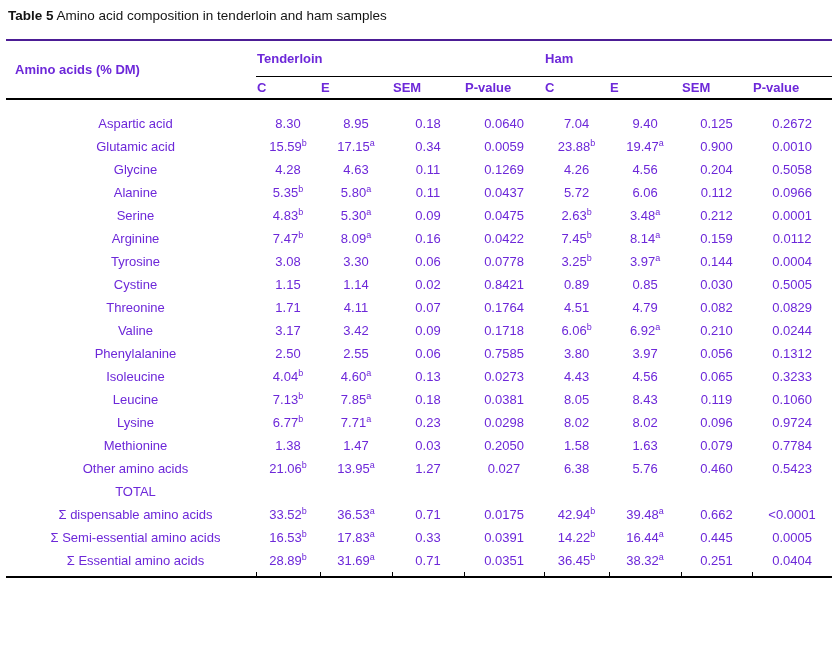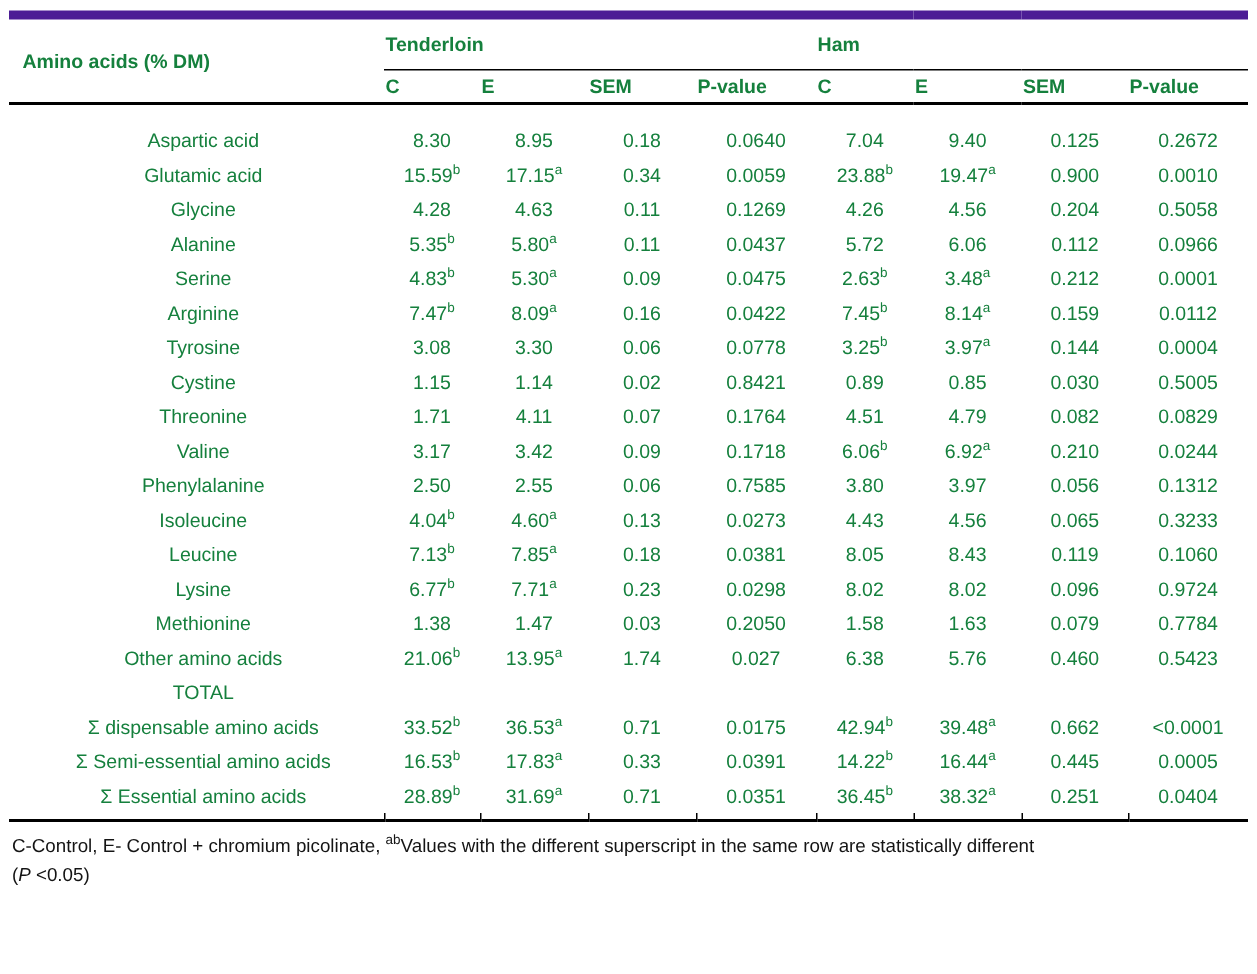--- a/index.html
+++ b/index.html
@@ -24,23 +24,23 @@
     margin-left: 2px;
     margin-bottom: 15px;
     color: #141414;
   }
   .caption .bold { font-weight: 700; }
 
   table.aa-table {
     width: 826px;
     border-collapse: collapse;
     table-layout: fixed;
-    border-top: 6px solid #4c1d95;
+    border-top: 2px solid #4c1d95;
     font-size: 13px;
-    color: #15803d;
+    color: #6d28d9;
   }
   thead td {
     font-weight: 700;
     vertical-align: middle;
   }
   td.name-head {
     text-align: left;
     padding-left: 9px;
     border-bottom: 2px solid #000;
   }
@@ -82,20 +82,23 @@
     color: #141414;
   }
   .footnote sup { font-size: 9px; }
   .footnote em { font-style: italic; }
 </style>
 </head>
 <body>
 
 <div class="page">
 
+  <div class="caption">
+    <span class="bold">Table 5</span><span> Amino acid composition in tenderloin and ham samples</span>
+  </div>
 
   <table class="aa-table">
     <colgroup>
       <col style="width:250px">
       <col style="width:64px">
       <col style="width:72px">
       <col style="width:72px">
       <col style="width:80px">
       <col style="width:65px">
       <col style="width:72px">
@@ -286,21 +289,21 @@
           <td>0.2050</td>
           <td>1.58</td>
           <td>1.63</td>
           <td>0.079</td>
           <td>0.7784</td>
         </tr>
         <tr>
           <td class="name-cell">Other amino acids</td>
           <td>21.06<sup>b</sup></td>
           <td>13.95<sup>a</sup></td>
-          <td>1.74</td>
+          <td>1.27</td>
           <td>0.027</td>
           <td>6.38</td>
           <td>5.76</td>
           <td>0.460</td>
           <td>0.5423</td>
         </tr>
         <tr>
           <td class="name-cell">TOTAL</td>
           <td></td>
           <td></td>
@@ -351,15 +354,14 @@
           <td class="tick"></td>
           <td class="tick"></td>
           <td class="tick"></td>
           <td class="tick"></td>
           <td class="tick"></td>
           <td class="tick"></td>
         </tr>
       </tbody>
   </table>
 
-  <div class="footnote"><span>C-Control, E- Control + chromium picolinate,  </span><sup>ab</sup><span>Values with the different superscript in the same row are statistically different</span><br><span>(</span><em>P</em><span> &lt;0.05)</span></div>
 
 </div>
 
 </body></html>

